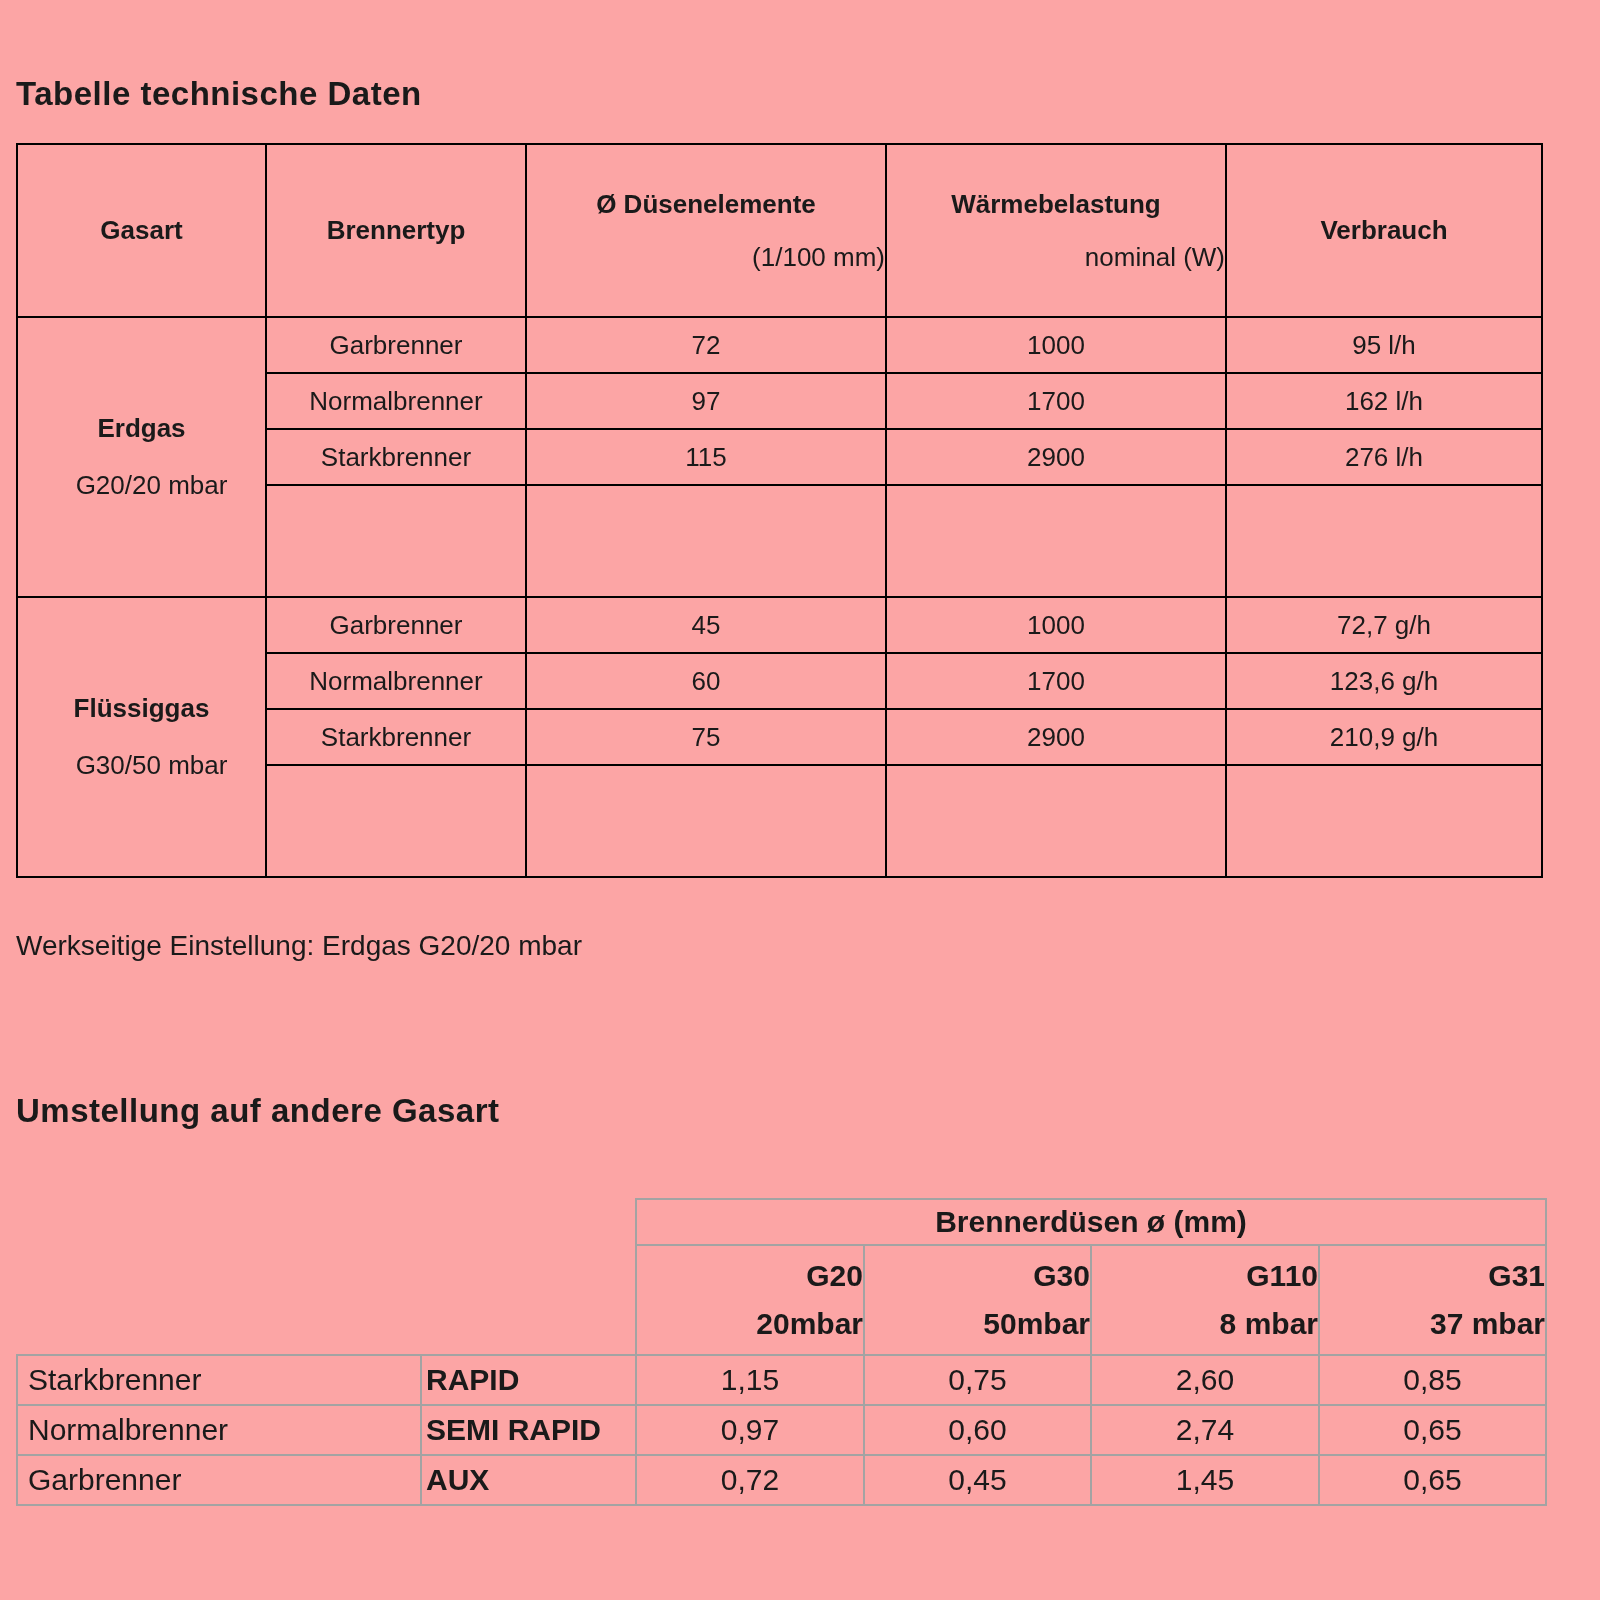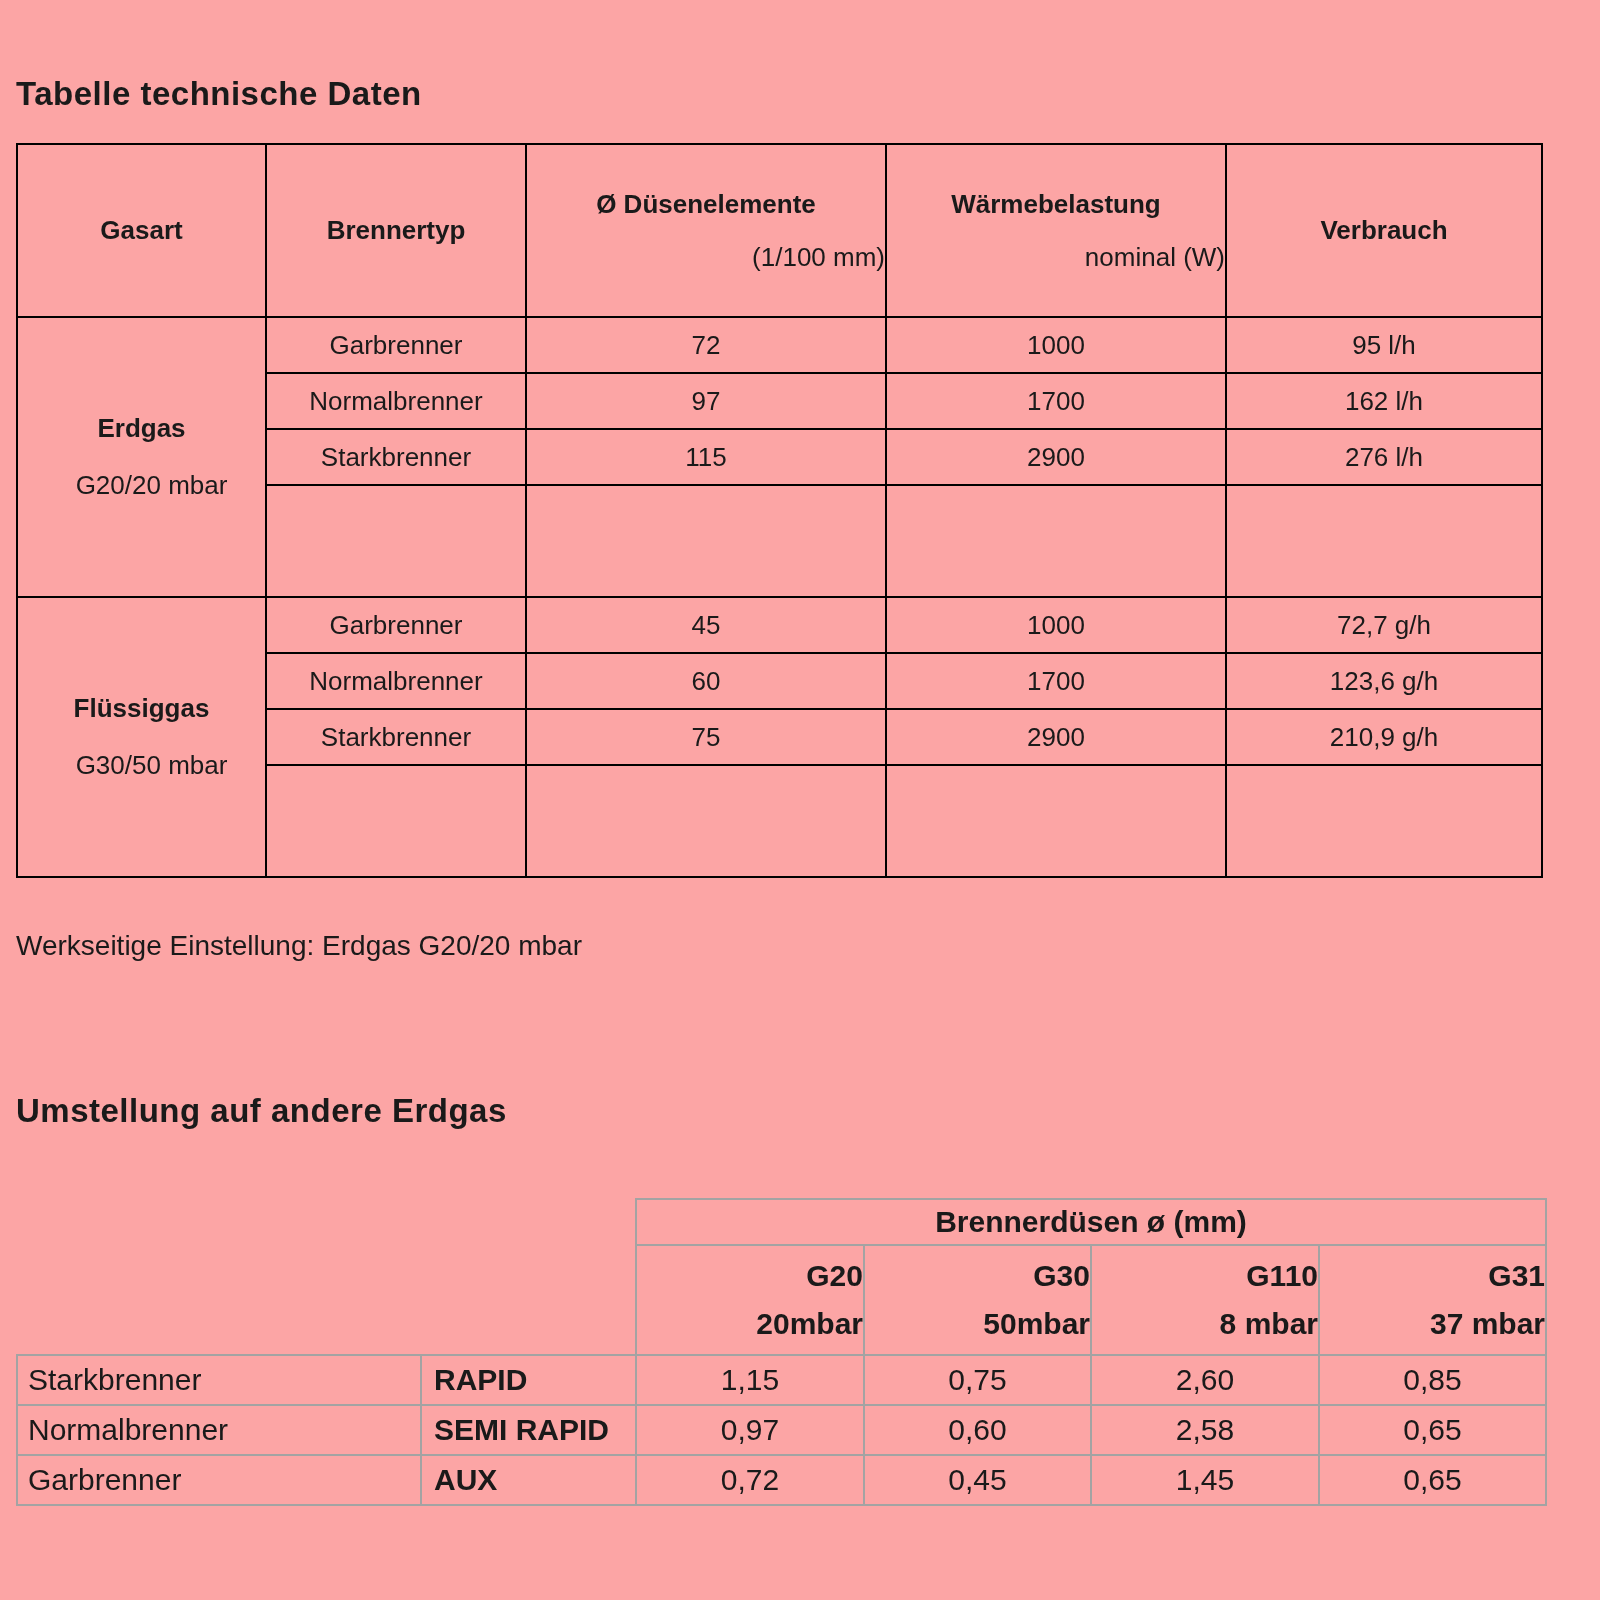--- a/index.html
+++ b/index.html
@@ -78,21 +78,21 @@
     padding: 0;
     font-size: 30px;
     overflow: hidden;
   }
   table.t2 .nob { border: none; background: transparent; }
   table.t2 th.span-head { height: 44px; text-align: center; font-weight: bold; }
   table.t2 th.gas-col { height: 108px; text-align: right; font-weight: bold; }
   table.t2 th.gas-col .line2 { margin-top: 14px; }
   table.t2 tr.c-row td { height: 48px; }
   table.t2 td.burner { text-align: left; padding-left: 10px; font-weight: normal; }
-  table.t2 td.btype  { text-align: left; padding-left: 12px; font-weight: bold; }
+  table.t2 td.btype  { text-align: left; padding-left: 4px; font-weight: bold; }
   table.t2 td.val    { text-align: center; font-weight: normal; }
 </style>
 </head>
 <body>
 
 <div class="page">
 
   <h1 class="doc-title">Tabelle technische Daten</h1>
 
   <table class="t1">
@@ -179,21 +179,21 @@
         <td></td>
         <td></td>
         <td></td>
         <td></td>
       </tr>
     </tbody>
   </table>
 
   <div class="factory-note">Werkseitige Einstellung: Erdgas G20/20 mbar</div>
 
-  <h1 class="doc-title second">Umstellung auf andere Erdgas</h1>
+  <h1 class="doc-title second">Umstellung auf andere Gasart</h1>
 
   <table class="t2">
     <colgroup>
       <col style="width:404px">
       <col style="width:215px">
       <col style="width:228px">
       <col style="width:227px">
       <col style="width:228px">
       <col style="width:227px">
     </colgroup>
@@ -227,21 +227,21 @@
         <td class="val">1,15</td>
         <td class="val">0,75</td>
         <td class="val">2,60</td>
         <td class="val">0,85</td>
       </tr>
       <tr class="c-row">
         <td class="burner">Normalbrenner</td>
         <td class="btype">SEMI RAPID</td>
         <td class="val">0,97</td>
         <td class="val">0,60</td>
-        <td class="val">2,58</td>
+        <td class="val">2,74</td>
         <td class="val">0,65</td>
       </tr>
       <tr class="c-row">
         <td class="burner">Garbrenner</td>
         <td class="btype">AUX</td>
         <td class="val">0,72</td>
         <td class="val">0,45</td>
         <td class="val">1,45</td>
         <td class="val">0,65</td>
       </tr>

